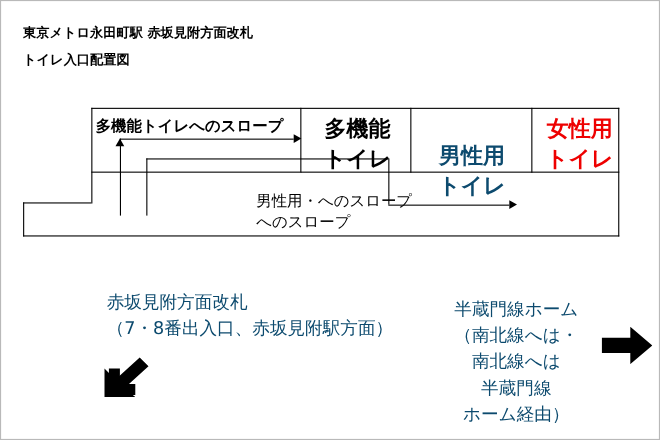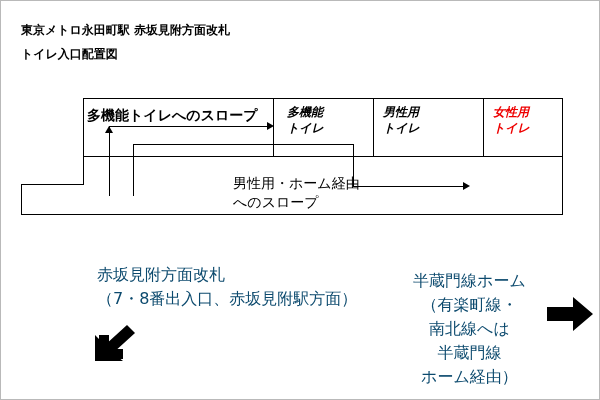--- a/index.html
+++ b/index.html
@@ -45,29 +45,28 @@
   }
   .wall {
     position: absolute;
     background: #000000;
   }
   .hline { height: 1px; }
   .vline { width: 1px; }
 
   .room-label {
     position: absolute;
-    font-size: 12px;
+    font-size: 20px;
     font-weight: bold;
     line-height: 1.35;
-    text-align: left;
-    white-space: nowrap;
-    font-style: italic;
+    text-align: center;
+    white-space: nowrap;
   }
   .room-label.black { color: #000000; }
-  .room-label.blue  { color: #000000; }
+  .room-label.blue  { color: #0c4a6e; margin-top: 24px; }
   .room-label.red   { color: #ee0000; }
 
   .slope-label {
     position: absolute;
     font-size: 14px;
     font-weight: bold;
     color: #000000;
     white-space: nowrap;
     line-height: 1.35;
   }
@@ -167,34 +166,34 @@
     <div class="wall vline" style="left:108px; top:40px; height:70px;"></div>
     <div class="arrow-up" style="left:104px; top:40px;"></div>
 
     <div class="wall vline" style="left:132px; top:58px; height:52px;"></div>
     <div class="wall hline" style="left:132px; top:58px; width:220px;"></div>
     <div class="wall vline" style="left:352px; top:58px; height:42px;"></div>
     <div class="wall hline" style="left:352px; top:100px; width:110px;"></div>
     <div class="arrow-right" style="left:462px; top:96px;"></div>
 
     <div class="slope-label normal" style="left:232px; top:88px;">
-      <div>男性用・ホーム経由</div>
+      <div>男性用・へのスロープ</div>
       <div>へのスロープ</div>
     </div>
 
   </div>
 
   <div class="dir-block" id="dir-left">
     <div class="dir-title">赤坂見附方面改札</div>
     <div>（7・8番出入口、赤坂見附駅方面）</div>
   </div>
 
   <div class="dir-block" id="dir-right">
     <div class="dir-title">半蔵門線ホーム</div>
-    <div>（有楽町線・</div>
+    <div>（南北線へは・</div>
     <div>南北線へは</div>
     <div>半蔵門線</div>
     <div>ホーム経由）</div>
   </div>
 
   <svg id="big-arrow-left" viewBox="0 0 46 40">
     <polygon points="44,2 20,26 34,26 34,36 10,36 10,12 20,12 20,26" fill="#000000" transform="translate(-4,0)"></polygon>
     <polygon points="2,38 2,12 12,22 34,2 42,10 20,30 30,38" fill="#000000"></polygon>
   </svg>
 

